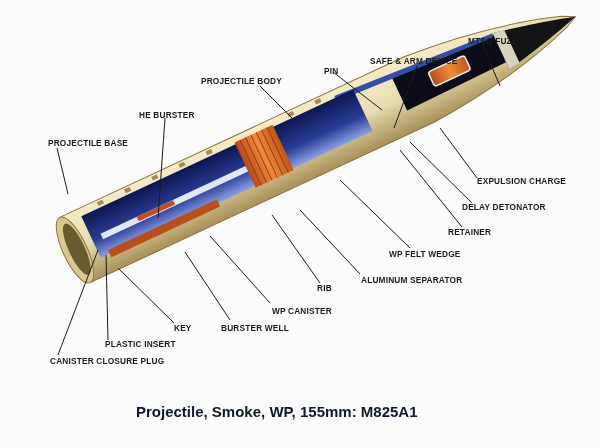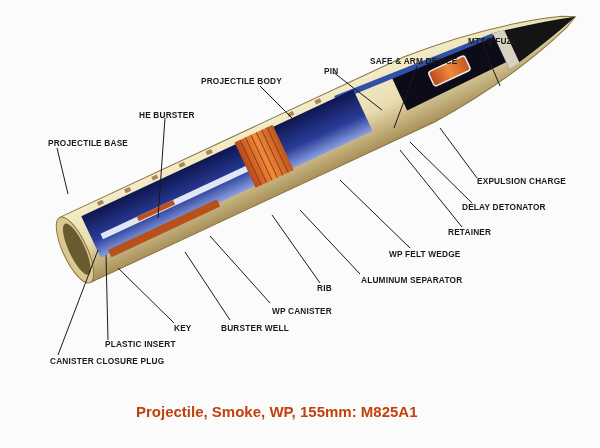--- a/index.html
+++ b/index.html
@@ -3,21 +3,21 @@
 <meta charset="utf-8">
 <style>
   html, body { margin:0; padding:0; }
   body { width:600px; height:448px; background:#fbfbfb; position:relative; overflow:hidden;
          font-family:"Liberation Sans", sans-serif; }
   #diagram { position:absolute; left:0; top:0; width:600px; height:448px; }
   .lbl { position:absolute; font-family:"Liberation Sans", sans-serif; font-weight:bold;
          font-size:9px; color:#1a1a1a; letter-spacing:0.2px; white-space:nowrap;
          transform:scaleX(0.92); transform-origin:left top; }
   #caption { position:absolute; left:136px; top:403px; font-weight:bold; font-size:15px;
-             color:#c2410c; white-space:nowrap; }
+             color:#0f172a; white-space:nowrap; }
 </style>
 </head>
 <body>
 
 <div id="diagram">
   <svg width="600" height="448" viewBox="0 0 600 448">
     <defs>
       <linearGradient id="shellG" x1="0" y1="0" x2="0" y2="1">
         <stop offset="0" stop-color="#f4ecc8"></stop>
         <stop offset="0.5" stop-color="#e8dcb0"></stop>

